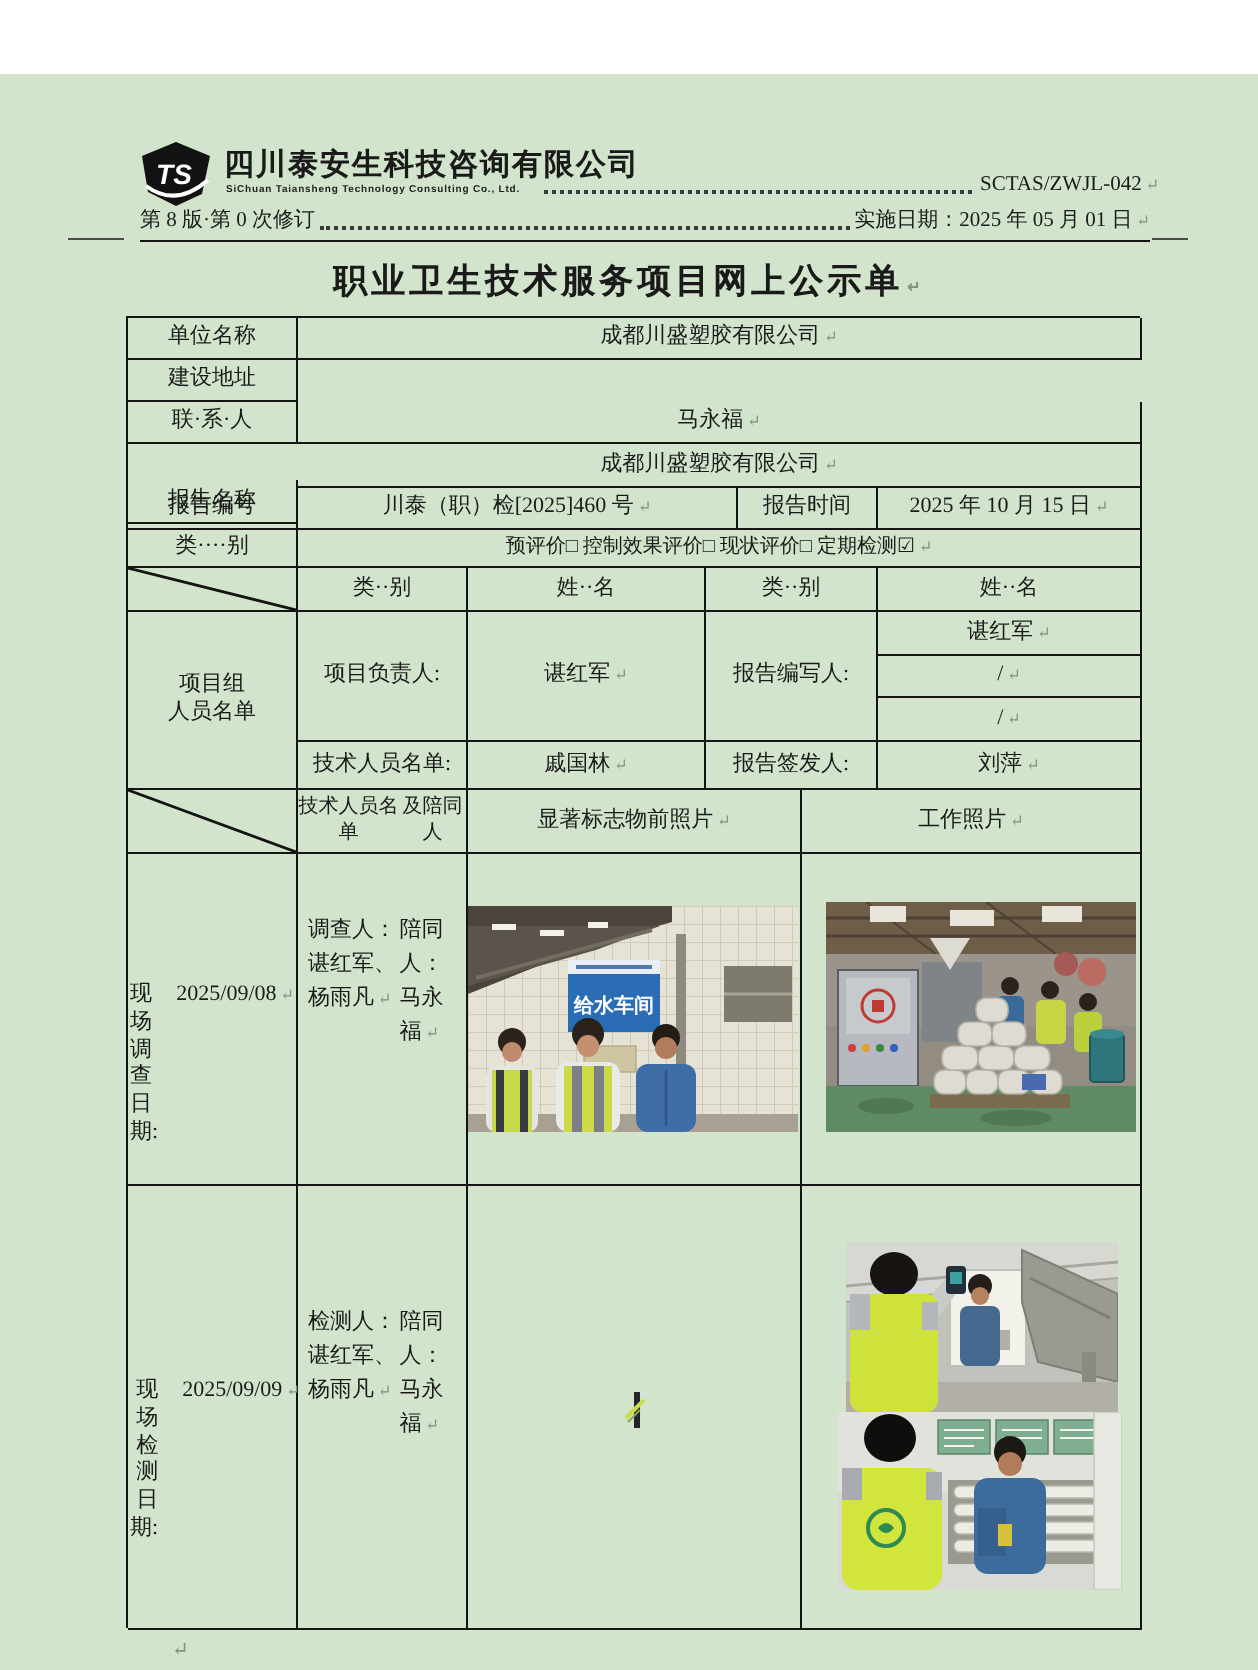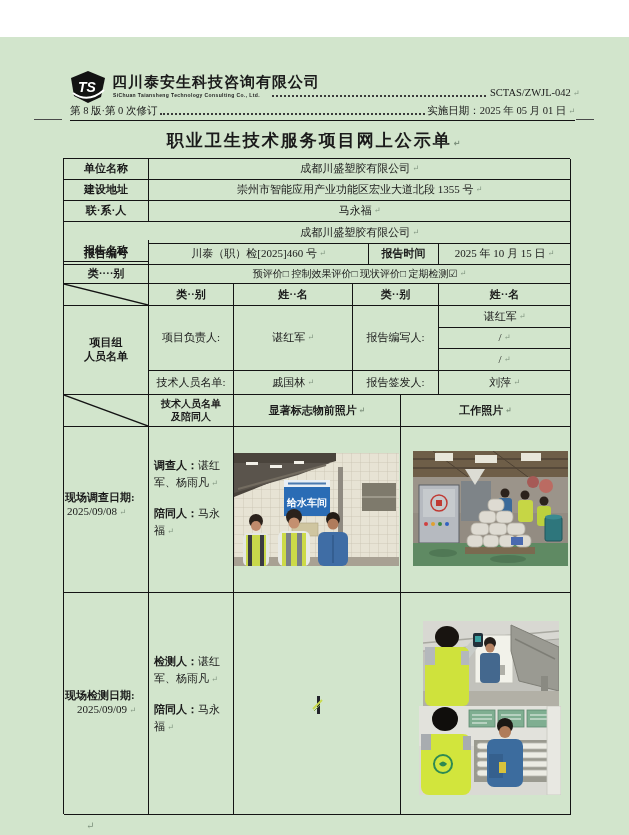--- a/index.html
+++ b/index.html
@@ -6,34 +6,34 @@
   .page{position:relative;width:629px;height:835px;background:#d2e5cc;
         font-family:"Liberation Serif","DejaVu Serif",serif;color:#1a1a1a;overflow:hidden;margin-top:37px;}
   
   .logo{position:absolute;left:68px;top:33px;width:40px;height:34px;}
   .co-cn{position:absolute;left:112px;top:36px;font-family:"Liberation Sans",sans-serif;
          font-weight:bold;font-size:15px;letter-spacing:1px;white-space:nowrap;}
   .co-en{position:absolute;left:113px;top:55px;font-family:"Liberation Sans",sans-serif;
          font-weight:bold;font-size:5px;letter-spacing:.4px;color:#222;white-space:nowrap;}
   .lead1{position:absolute;left:272px;top:44px;width:214px;border-bottom:2px dotted #3a3a3a;height:14px;}
   .doccode{position:absolute;left:490px;top:50px;font-size:10.5px;white-space:nowrap;}
-  .hline2{position:absolute;left:70px;top:66px;width:505px;display:flex;align-items:flex-end;font-size:10.5px;}
+  .hline2{position:absolute;left:70px;top:66px;width:505px;display:flex;align-items:flex-start;font-size:10.5px;}
   .hline2 .leader{flex:1;border-bottom:2px dotted #3a3a3a;margin:0 2px 3px 2px;height:10px;}
   .rule{position:absolute;left:70px;top:83px;width:505px;border-top:1.5px solid #141414;}
   .dashL{position:absolute;left:34px;top:82px;width:28px;border-top:1.2px solid #4a4a4a;}
   .dashR{position:absolute;left:576px;top:82px;width:18px;border-top:1.2px solid #4a4a4a;}
   .title{position:absolute;left:0;top:92px;width:629px;text-align:center;
          font-family:"Liberation Sans",sans-serif;font-weight:bold;font-size:17px;letter-spacing:2px;}
   
   .tbl{position:absolute;left:63px;top:121px;width:507px;height:656px;box-sizing:border-box;
        border-top:1.6px solid #141414;border-left:1.6px solid #141414;}
   .cell{position:absolute;box-sizing:border-box;border-right:1.6px solid #141414;border-bottom:1.6px solid #141414;
         display:flex;align-items:center;justify-content:center;text-align:center;font-size:11px;line-height:1.25;}
-  .b{font-weight:bold;}
-  .tl{flex-direction:column;align-items:flex-start;justify-content:flex-start;text-align:left;}
+  .b{font-weight:normal;}
+  .tl{flex-direction:row;align-items:flex-start;justify-content:flex-start;text-align:left;}
   .sm{font-size:10px;}
   .pm::after{content:"↵";color:#7f937e;font-size:8px;margin-left:2px;}
   .diag{padding:0;}
   .diag svg{position:absolute;left:0;top:0;width:100%;height:100%;}
   .photo{position:absolute;display:block;}
   .pilcrow{position:absolute;color:#7f937e;font-size:10px;}
   .corner-bl{position:absolute;left:64px;top:811px;width:22px;height:17px;
              border-top:1.2px solid #9fab9c;border-right:1.2px solid #9fab9c;}
   .corner-br{position:absolute;left:552px;top:811px;width:22px;height:17px;
              border-top:1.2px solid #9fab9c;border-left:1.2px solid #9fab9c;}
@@ -62,21 +62,20 @@
   <div class="dashR"></div>
 
   <div class="title pm">职业卫生技术服务项目网上公示单</div>
 
   <div class="tbl">
 
     <div class="cell b" style="left:0;top:0;width:85px;height:21px;">单位名称</div>
     <div class="cell pm" style="left:85px;top:0;width:422px;height:21px;">成都川盛塑胶有限公司</div>
 
     <div class="cell b" style="left:0;top:21px;width:85px;height:21px;">建设地址</div>
-    <div class="cell pm" style="left:85px;top:21px;width:422px;height:21px;">崇州市智能应用产业功能区宏业大道北段 1355 号</div>
 
     <div class="cell b" style="left:0;top:42px;width:85px;height:21px;">联·系·人</div>
     <div class="cell pm" style="left:85px;top:42px;width:422px;height:21px;">马永福</div>
 
     <div class="cell b" style="left:0;top:81px;width:85px;height:22px;">报告名称</div>
     <div class="cell pm" style="left:85px;top:63px;width:422px;height:22px;">成都川盛塑胶有限公司</div>
 
     <div class="cell b" style="left:0;top:85px;width:85px;height:21px;">报告编号</div>
     <div class="cell pm" style="left:85px;top:85px;width:220px;height:21px;">川泰（职）检[2025]460 号</div>
     <div class="cell b" style="left:305px;top:85px;width:70px;height:21px;">报告时间</div>
@@ -110,28 +109,28 @@
     <div class="cell" style="left:85px;top:212px;width:85px;height:24px;">技术人员名单:</div>
     <div class="cell pm" style="left:170px;top:212px;width:119px;height:24px;">戚国林</div>
     <div class="cell" style="left:289px;top:212px;width:86px;height:24px;">报告签发人:</div>
     <div class="cell pm" style="left:375px;top:212px;width:132px;height:24px;">刘萍</div>
 
     <div class="cell diag" style="left:0;top:236px;width:85px;height:32px;">
       <svg viewBox="0 0 85 32" preserveAspectRatio="none">
           <line x1="0" y1="0" x2="85" y2="32" stroke="#141414" stroke-width="1.4"></line>
         </svg>
     </div>
-    <div class="cell b sm" style="left:85px;top:236px;width:85px;height:32px;flex-direction:column;">
+    <div class="cell b sm" style="left:85px;top:236px;width:85px;height:32px;flex-direction:row;">
       <div>技术人员名单</div>
       <div>及陪同人</div>
     </div>
     <div class="cell b pm" style="left:337px;top:236px;width:170px;height:32px;">工作照片</div>
     <div class="cell b pm" style="left:170px;top:236px;width:167px;height:32px;">显著标志物前照片</div>
 
-    <div class="cell tl" style="left:0;top:268px;width:85px;height:166px;padding:64px 1px 0 1px;text-align:right;">
+    <div class="cell tl" style="left:0;top:268px;width:85px;height:166px;padding:64px 1px 0 1px;">
       <span class="b">现场调查日期:</span>
       <span class="pm" style="margin-left:2px;">2025/09/08</span>
     </div>
     <div class="cell tl" style="left:85px;top:268px;width:85px;height:166px;padding:30px 3px 0 5px;line-height:1.55;">
       <span><span class="b">调查人：</span><span class="pm">谌红军、杨雨凡</span></span>
       <span style="height:14px;"></span>
       <span><span class="b">陪同人：</span><span class="pm">马永福</span></span>
     </div>
     <div class="cell" style="left:170px;top:268px;width:167px;height:166px;">
 

